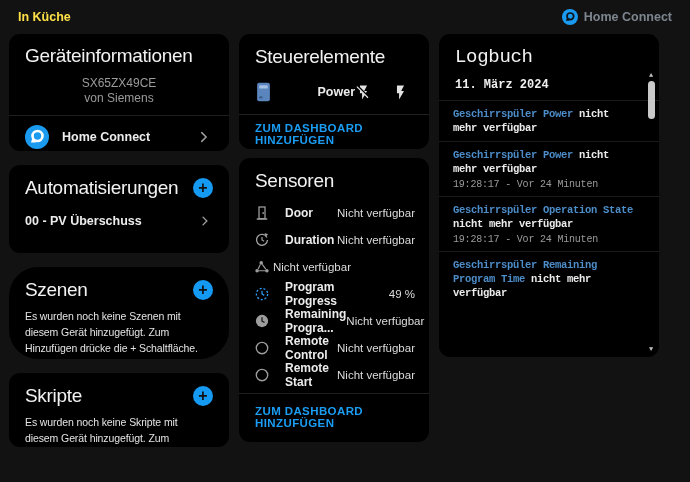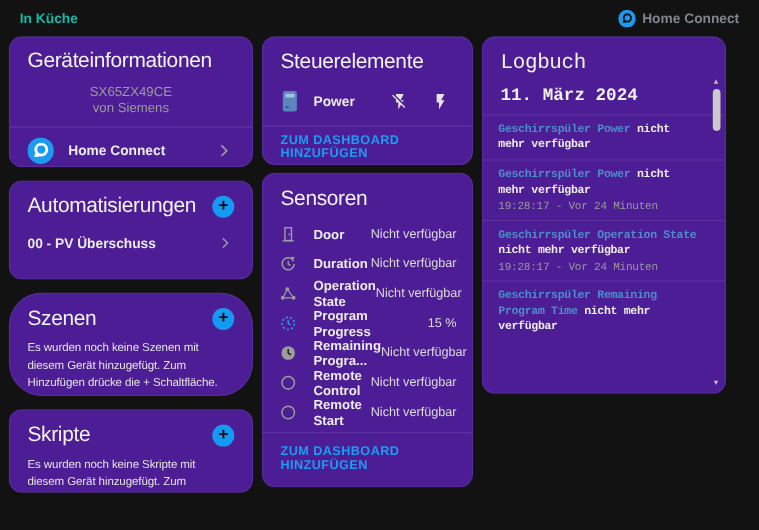--- a/index.html
+++ b/index.html
@@ -7,33 +7,33 @@
   body {
     background:#121213;
     font-family:"Liberation Sans","DejaVu Sans",sans-serif;
     color:#ececec;
     overflow:hidden;
   }
   .page { width:690px; height:482px; position:relative; }
 
   
   .topbar { height:26px; display:flex; align-items:center; justify-content:space-between; padding:8px 18px 0 18px; }
-  .breadcrumb { color:#14b8a6; font-size:12.5px; font-weight:600; text-decoration:none; cursor:pointer; }
+  .breadcrumb { color:#fde047; font-size:12.5px; font-weight:600; text-decoration:none; cursor:pointer; }
   .brand { display:flex; align-items:center; gap:6px; color:#7d858e; font-size:12.5px; font-weight:600; }
   .hc-logo { display:inline-block; line-height:0; }
 
   
   .columns { display:flex; gap:8px; padding:7px 8px 0 8px; align-items:flex-start; }
   .col { display:flex; flex-direction:column; }
   .col-left  { width:222px; gap:12px; }
   .col-mid   { width:192px; gap:7px; }
   .col-right { width:222px;font-family:Liberation Mono, monospace; }
 
   .card {
-    background:#4c1d95;
+    background:#000000;
     border:1px solid rgba(255,255,255,0.07);
     border-radius:12px;
     position:relative;
     overflow:hidden;
     width:100%;
   }
   .card-title { font-size:19px; font-weight:400; letter-spacing:-0.3px; color:#f2f2f2; }
   .title-row { display:flex; align-items:center; justify-content:space-between; }
   .divider { height:1px; background:rgba(255,255,255,0.12); }
   .full-bleed { margin-left:-16px; margin-right:-16px; }
@@ -68,41 +68,41 @@
   .automation-label { flex:1; font-size:12.5px; font-weight:600; }
 
   
   .card-empty { padding:12px 16px 0 16px; }
   .card-scenes { height:94px;border-radius:30px; }
   .card-scripts { height:76px; }
   .empty-text { margin-top:7px; font-size:10.5px; letter-spacing:-0.1px; line-height:16px; color:#e4e4e4; }
 
   
   .card-controls { height:117px; padding:12px 16px 0 16px; }
-  .control-row { display:flex; align-items:center; margin-top:9px; height:30px; }
+  .control-row { display:flex; align-items:center; margin-top:9px; height:30px;text-align:right; }
   .control-label { flex:1; font-size:12.5px; font-weight:600; margin-left:13px; }
   .flash-btns { display:flex; align-items:center; gap:20px; padding-right:4px; }
   .icon-btn { background:none; border:none; cursor:pointer; line-height:0; padding:0; color:#e3e3e3; }
   .card-footer { height:37px; display:flex; align-items:center; padding:0 16px; }
 
   
   .card-sensors { height:286px; padding:12px 14px 0 14px; }
   .sensor-list { margin-top:7px; }
   .srow { display:flex; align-items:center; height:27px; cursor:pointer; }
   .sicon { width:20px; flex:0 0 auto; line-height:0; color:#9d9d9d; display:flex; align-items:center; }
   .sicon.active { color:#2b9af0; }
   .slabel { flex:1; font-size:12px; font-weight:600; margin-left:12px; color:#ececec; }
   .svalue { font-size:11.5px; color:#dcdcdc; text-align:right; white-space:nowrap; }
   .sensors-divider { margin:5px -14px 0 -14px; }
   .sensors-footer { padding:0 2px; height:46px; display:flex; align-items:center; }
 
   
   .card-logbook { height:325px; padding:12px 0 0 0; }
   .logbook-title { padding:0 16px; }
-  .logbook-date { padding:10px 16px 8px 16px; font-size:16px; font-weight:700; color:#f0f0f0; }
+  .logbook-date { padding:10px 16px 8px 16px; font-size:12px; font-weight:700; color:#f0f0f0; }
   .lentries { }
   .lentry { padding:6px 24px 6px 14px; border-top:1px solid rgba(255,255,255,0.1); }
   .lmsg { font-size:10.5px; letter-spacing:-0.3px; line-height:14px; font-weight:600; color:#ececec; }
   .lentity { color:#4d8dc9; text-decoration:none; cursor:pointer; }
   .ltime { font-size:10px; color:#9b9b9b; margin-top:3px; letter-spacing:-0.2px; }
 
   .scrollbar { position:absolute; top:38px; right:2px; bottom:4px; width:12px; display:flex; flex-direction:column; align-items:center; }
   .sb-up { color:#bfbfbf; font-size:7px; line-height:7px; }
   .sb-thumb { width:7px; height:38px; background:#c9c9c9; border-radius:4px; margin-top:2px; cursor:grab; }
   .sb-down { color:#bfbfbf; font-size:7px; line-height:7px; position:absolute; bottom:0; }
@@ -247,33 +247,32 @@
 
           <div class="srow">
             <span class="sicon">
               <svg width="18" height="18" viewBox="0 0 24 24">
                 <circle cx="5.5" cy="17" r="2.4" fill="currentColor"></circle>
                 <circle cx="11" cy="6.5" r="2.4" fill="currentColor"></circle>
                 <circle cx="18.5" cy="17" r="2.4" fill="currentColor"></circle>
                 <path d="M6.8 14.8 L9.8 8.8 M12.4 8.6 L17 14.8 M8 17 L16 17" stroke="currentColor" stroke-width="1.5" fill="none"></path>
               </svg>
             </span>
-            <span class="slabel">Operation State</span>
             <span class="svalue">Nicht verfügbar</span>
           </div>
 
           <div class="srow">
             <span class="sicon active">
               <svg width="18" height="18" viewBox="0 0 24 24">
                 <circle cx="12" cy="12" r="7.5" fill="none" stroke="currentColor" stroke-width="1.8" stroke-dasharray="2.8 2.4"></circle>
                 <path d="M12 7.5 V12 L15 13.8" fill="none" stroke="currentColor" stroke-width="1.7"></path>
               </svg>
             </span>
             <span class="slabel">Program Progress</span>
-            <span class="svalue">15 %</span>
+            <span class="svalue">49 %</span>
           </div>
 
           <div class="srow">
             <span class="sicon">
               <svg width="18" height="18" viewBox="0 0 24 24">
                 <circle cx="12" cy="12" r="8.2" fill="currentColor"></circle>
                 <path d="M12 7 V12 L15.4 14" fill="none" stroke="#1c1d1e" stroke-width="1.8"></path>
               </svg>
             </span>
             <span class="slabel">Remaining Progra...</span>

